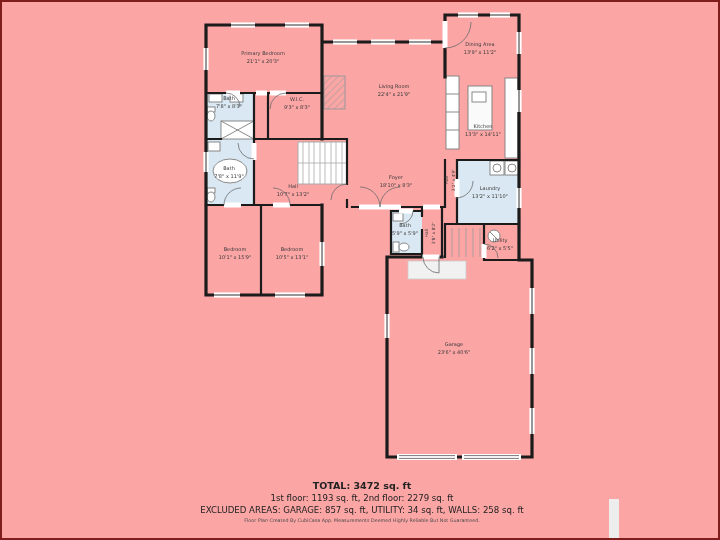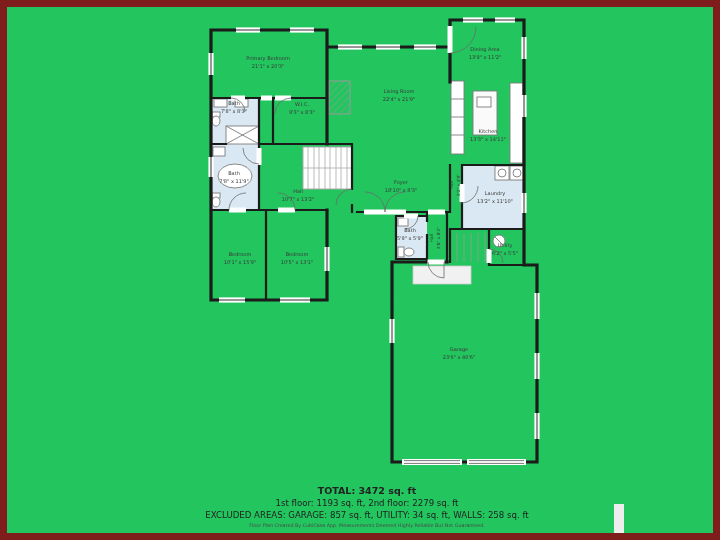--- a/index.html
+++ b/index.html
@@ -1,17 +1,17 @@
 <!DOCTYPE html>
 <html><head>
 <meta charset="utf-8">
 <style>
   html,body{margin:0;padding:0;background:#fff;}
-  #screen{position:relative;width:720px;height:540px;background:#22c55e;overflow:hidden;
-          box-sizing:border-box;border:7px solid #7f1d1d;
+  #screen{position:relative;width:720px;height:540px;background:#fca5a5;overflow:hidden;
+          box-sizing:border-box;border:2px solid #7f1d1d;
           font-family:"DejaVu Sans", sans-serif;}
   #plan-svg{position:absolute;left:0;top:0;}
   .room-label{position:absolute;transform:translate(-50%,-50%);text-align:center;
               font-size:5px;color:#3b3b3b;line-height:1.55;white-space:nowrap;}
   .room-label.v{transform:translate(-50%,-50%) rotate(-90deg);font-size:4.3px;}
   .room-label .rn,.room-label .rd{display:block;}
   .summary{position:absolute;left:0;top:478px;width:720px;text-align:center;color:#222;}
   .s-total{font-size:9.5px;font-weight:bold;margin-bottom:2px;}
   .s-line{font-size:8.6px;margin-bottom:1.5px;}
   .s-disc{font-size:4.8px;color:#4a4a4a;margin-top:3px;}

